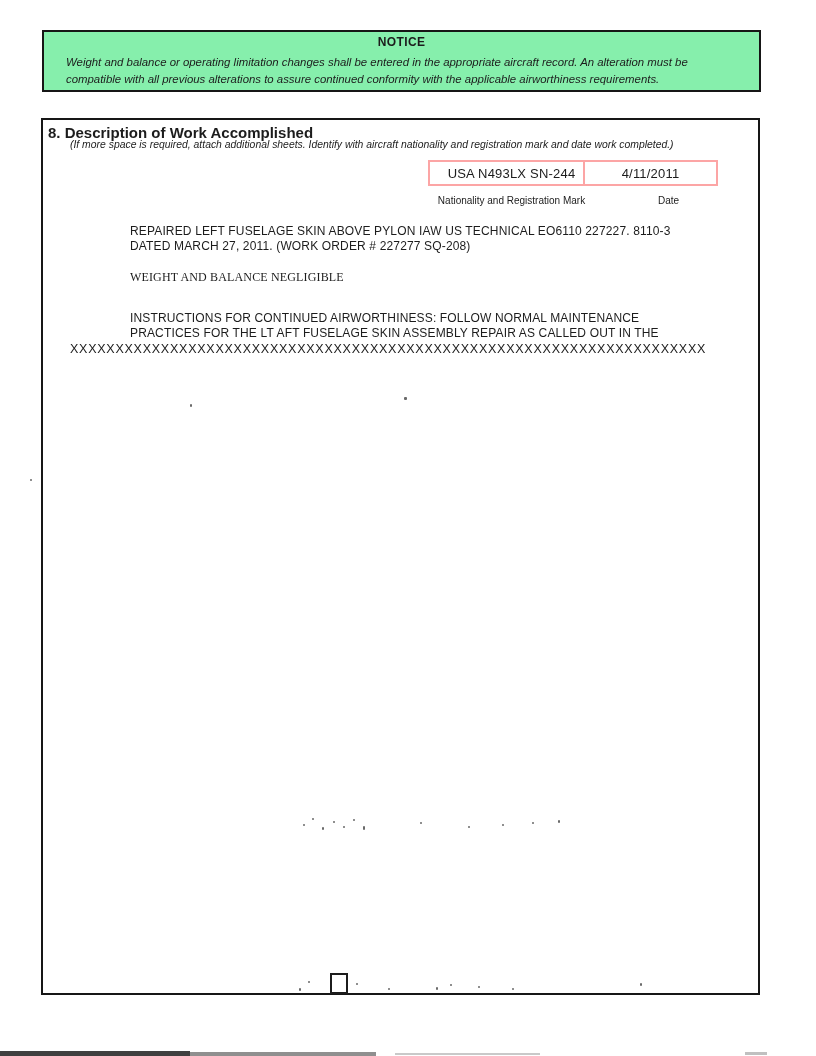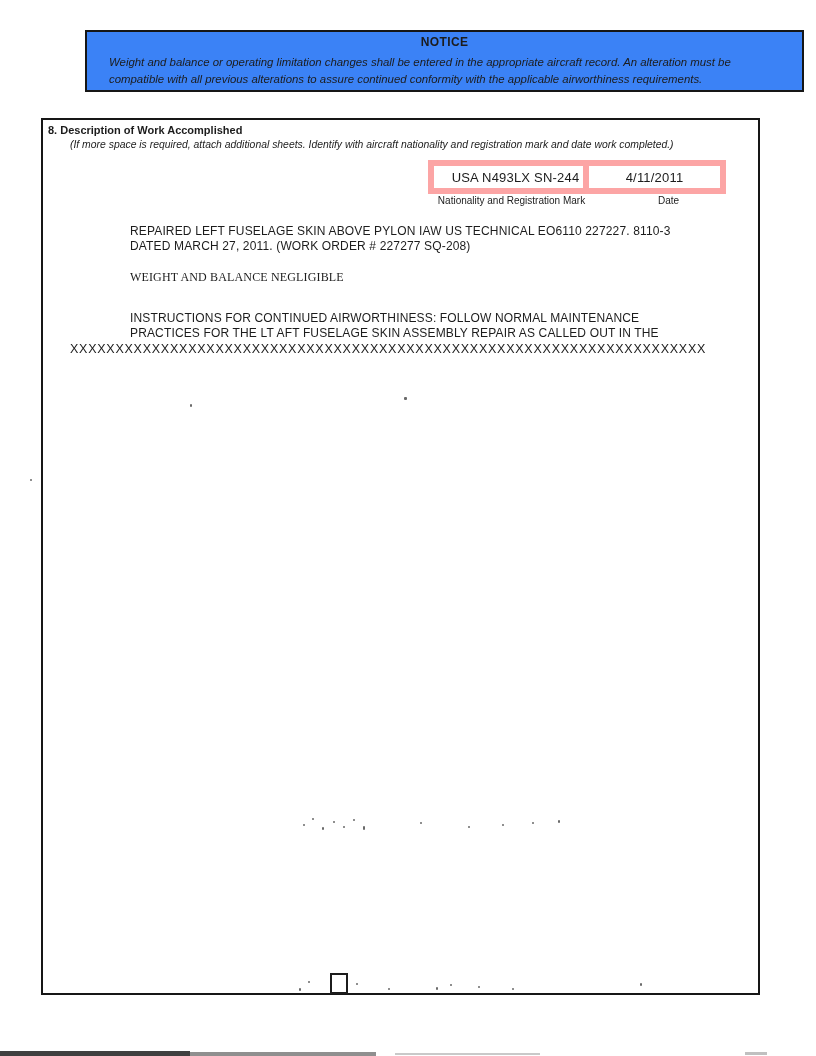--- a/index.html
+++ b/index.html
@@ -5,41 +5,41 @@
   html,body { margin:0; padding:0; background:#e8e8e8; }
   .page {
     position:relative; width:816px; height:1056px; margin:0 auto;
     background:#ffffff; overflow:hidden;
     font-family:"Liberation Sans", sans-serif; color:#1c1c1c;
   }
 
   
   .notice-box {
     position:absolute; left:42px; top:30px; width:715px; height:58px;
-    border:2px solid #161616; background:#3b82f6;margin-left:43px;
+    border:2px solid #161616; background:#86efac;
   }
   .notice-title {
     text-align:center; font-weight:bold; font-size:12px;
     margin-top:3px; letter-spacing:0.4px;
   }
   .notice-body {
     font-style:italic; font-size:11.4px; line-height:1.5;
     margin:5px 18px 0 22px;
   }
 
   
   .main-box {
     position:absolute; left:41px; top:118px; width:715px; height:873px;
     border:2px solid #161616; background:#fff;
   }
-  .s8-heading { position:absolute; left:5px; top:4px; font-weight:bold; font-size:11px; }
+  .s8-heading { position:absolute; left:5px; top:4px; font-weight:bold; font-size:15px; }
   .s8-sub { position:absolute; left:27px; top:19px; font-style:italic; font-size:10.4px; }
 
   .field-box {
-    position:absolute; border:6px solid #fca5a5; background:#fff;
+    position:absolute; border:2px solid #fca5a5; background:#fff;
     display:flex; align-items:center; justify-content:center;
     font-size:13px; letter-spacing:0.2px;
   }
   .reg-box  { left:385px; top:40px; width:163px; height:22px; }
   .date-box { left:540px; top:40px; width:131px; height:22px; }
   .field-label { position:absolute; font-size:10px; text-align:center; }
   .reg-label  { left:385px; top:75px; width:167px; }
   .date-label { left:558px; top:75px; width:135px; }
 
   .work {

